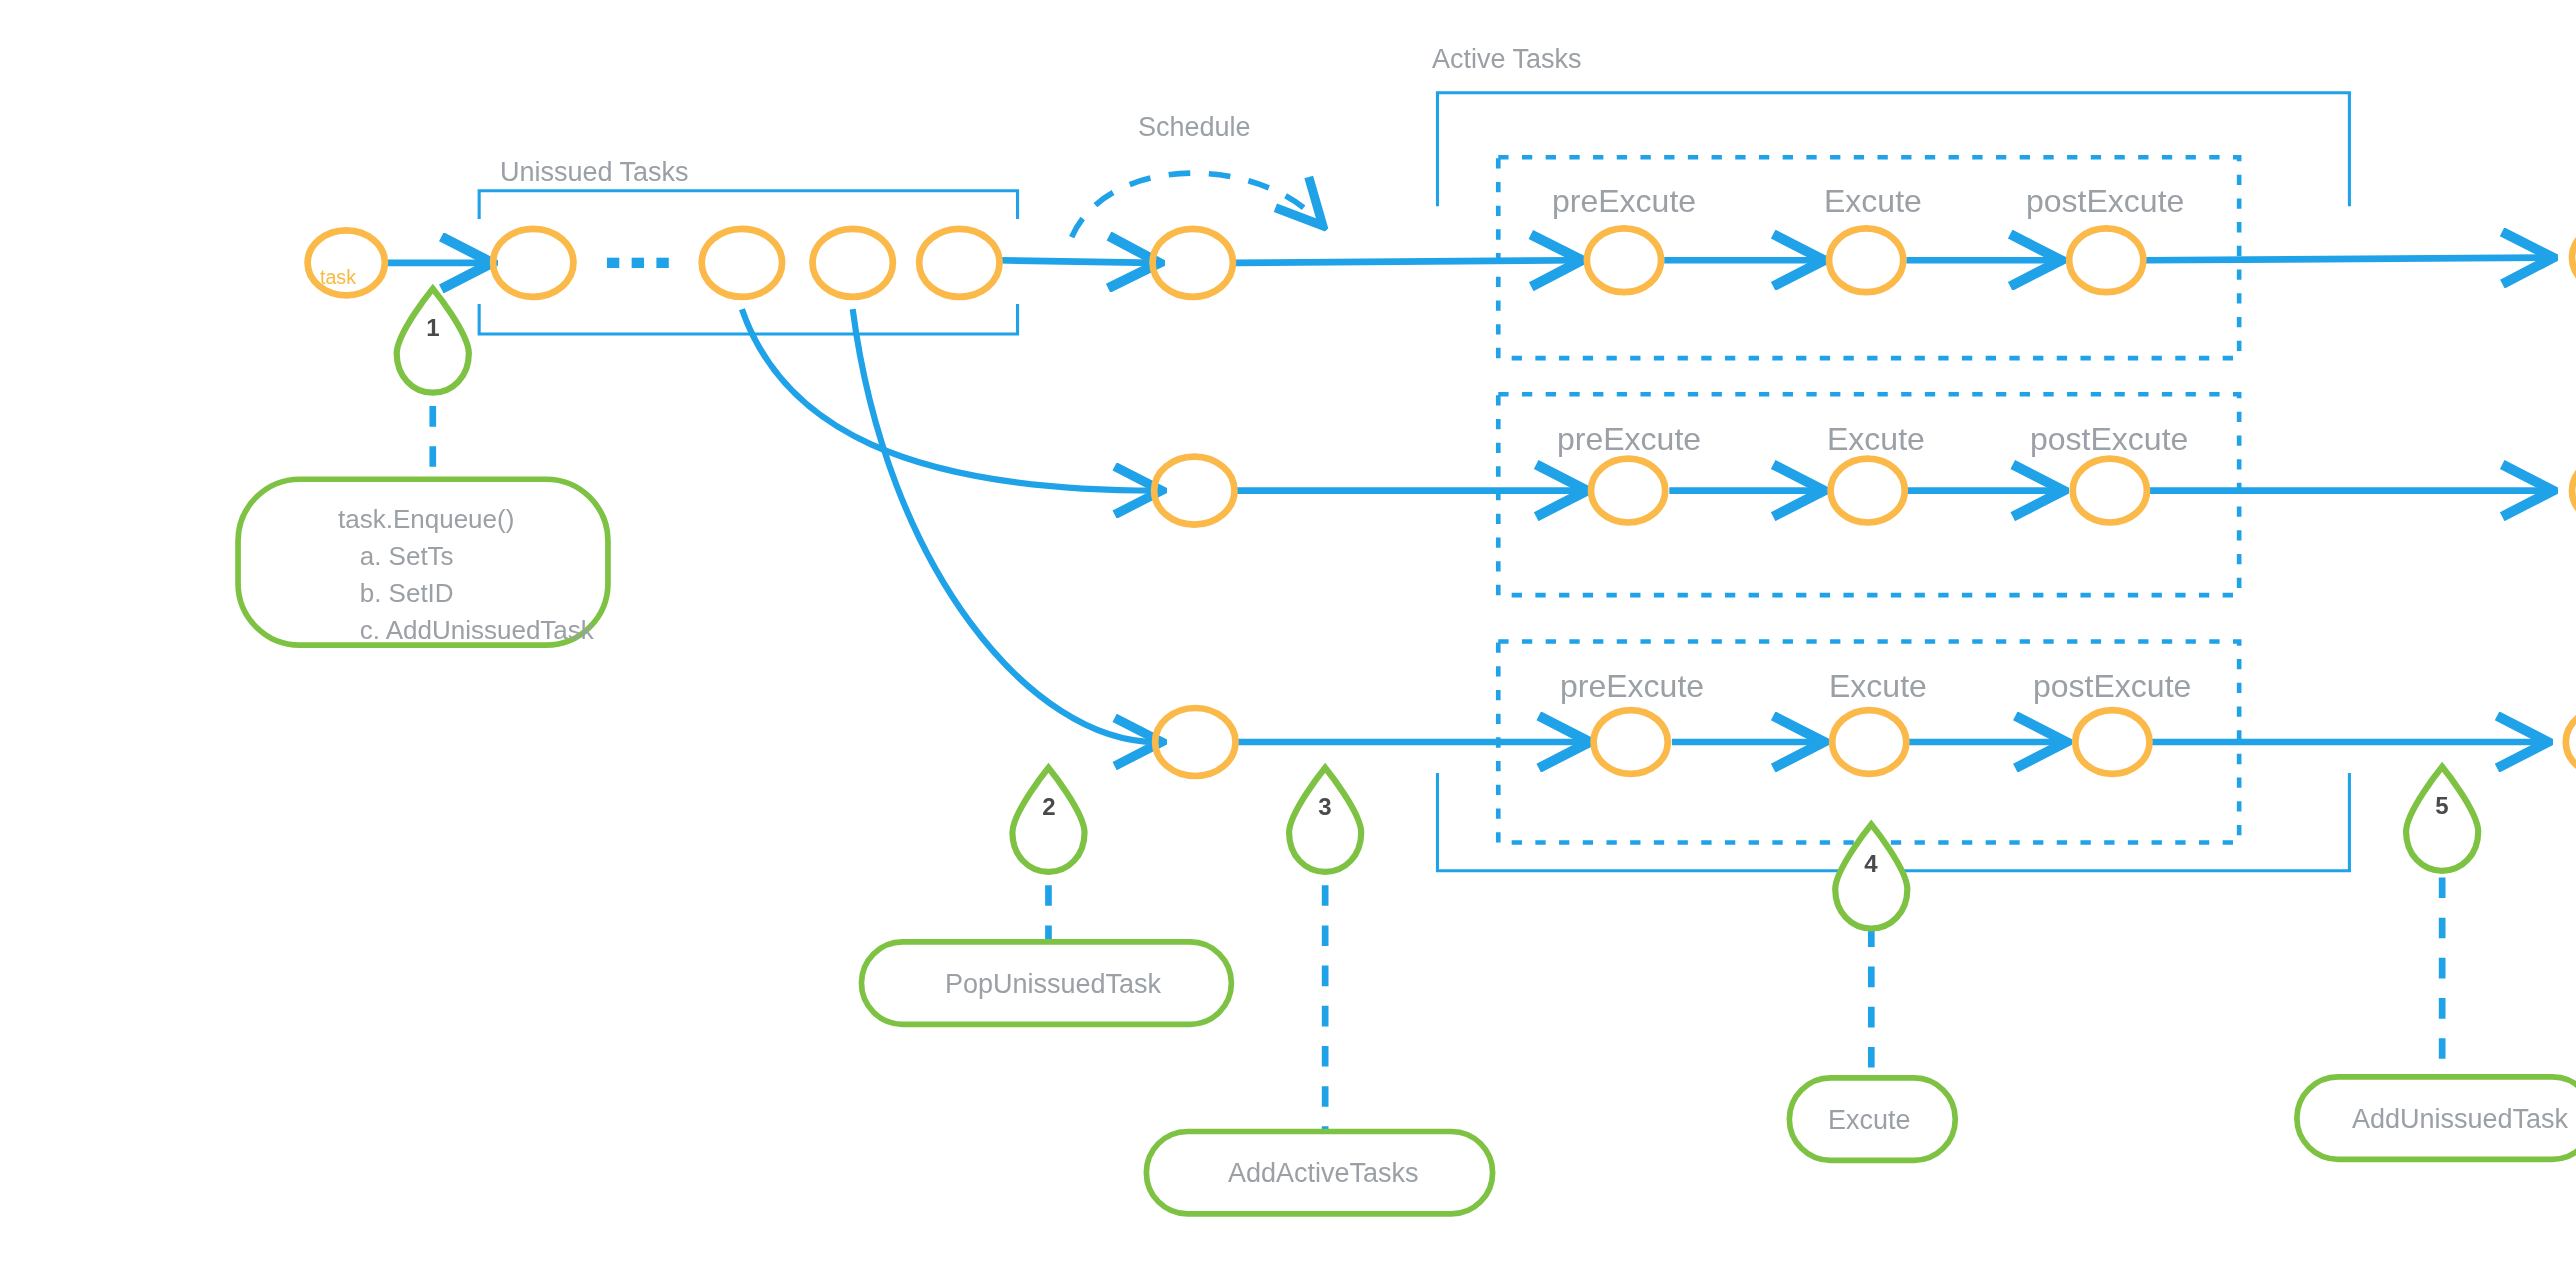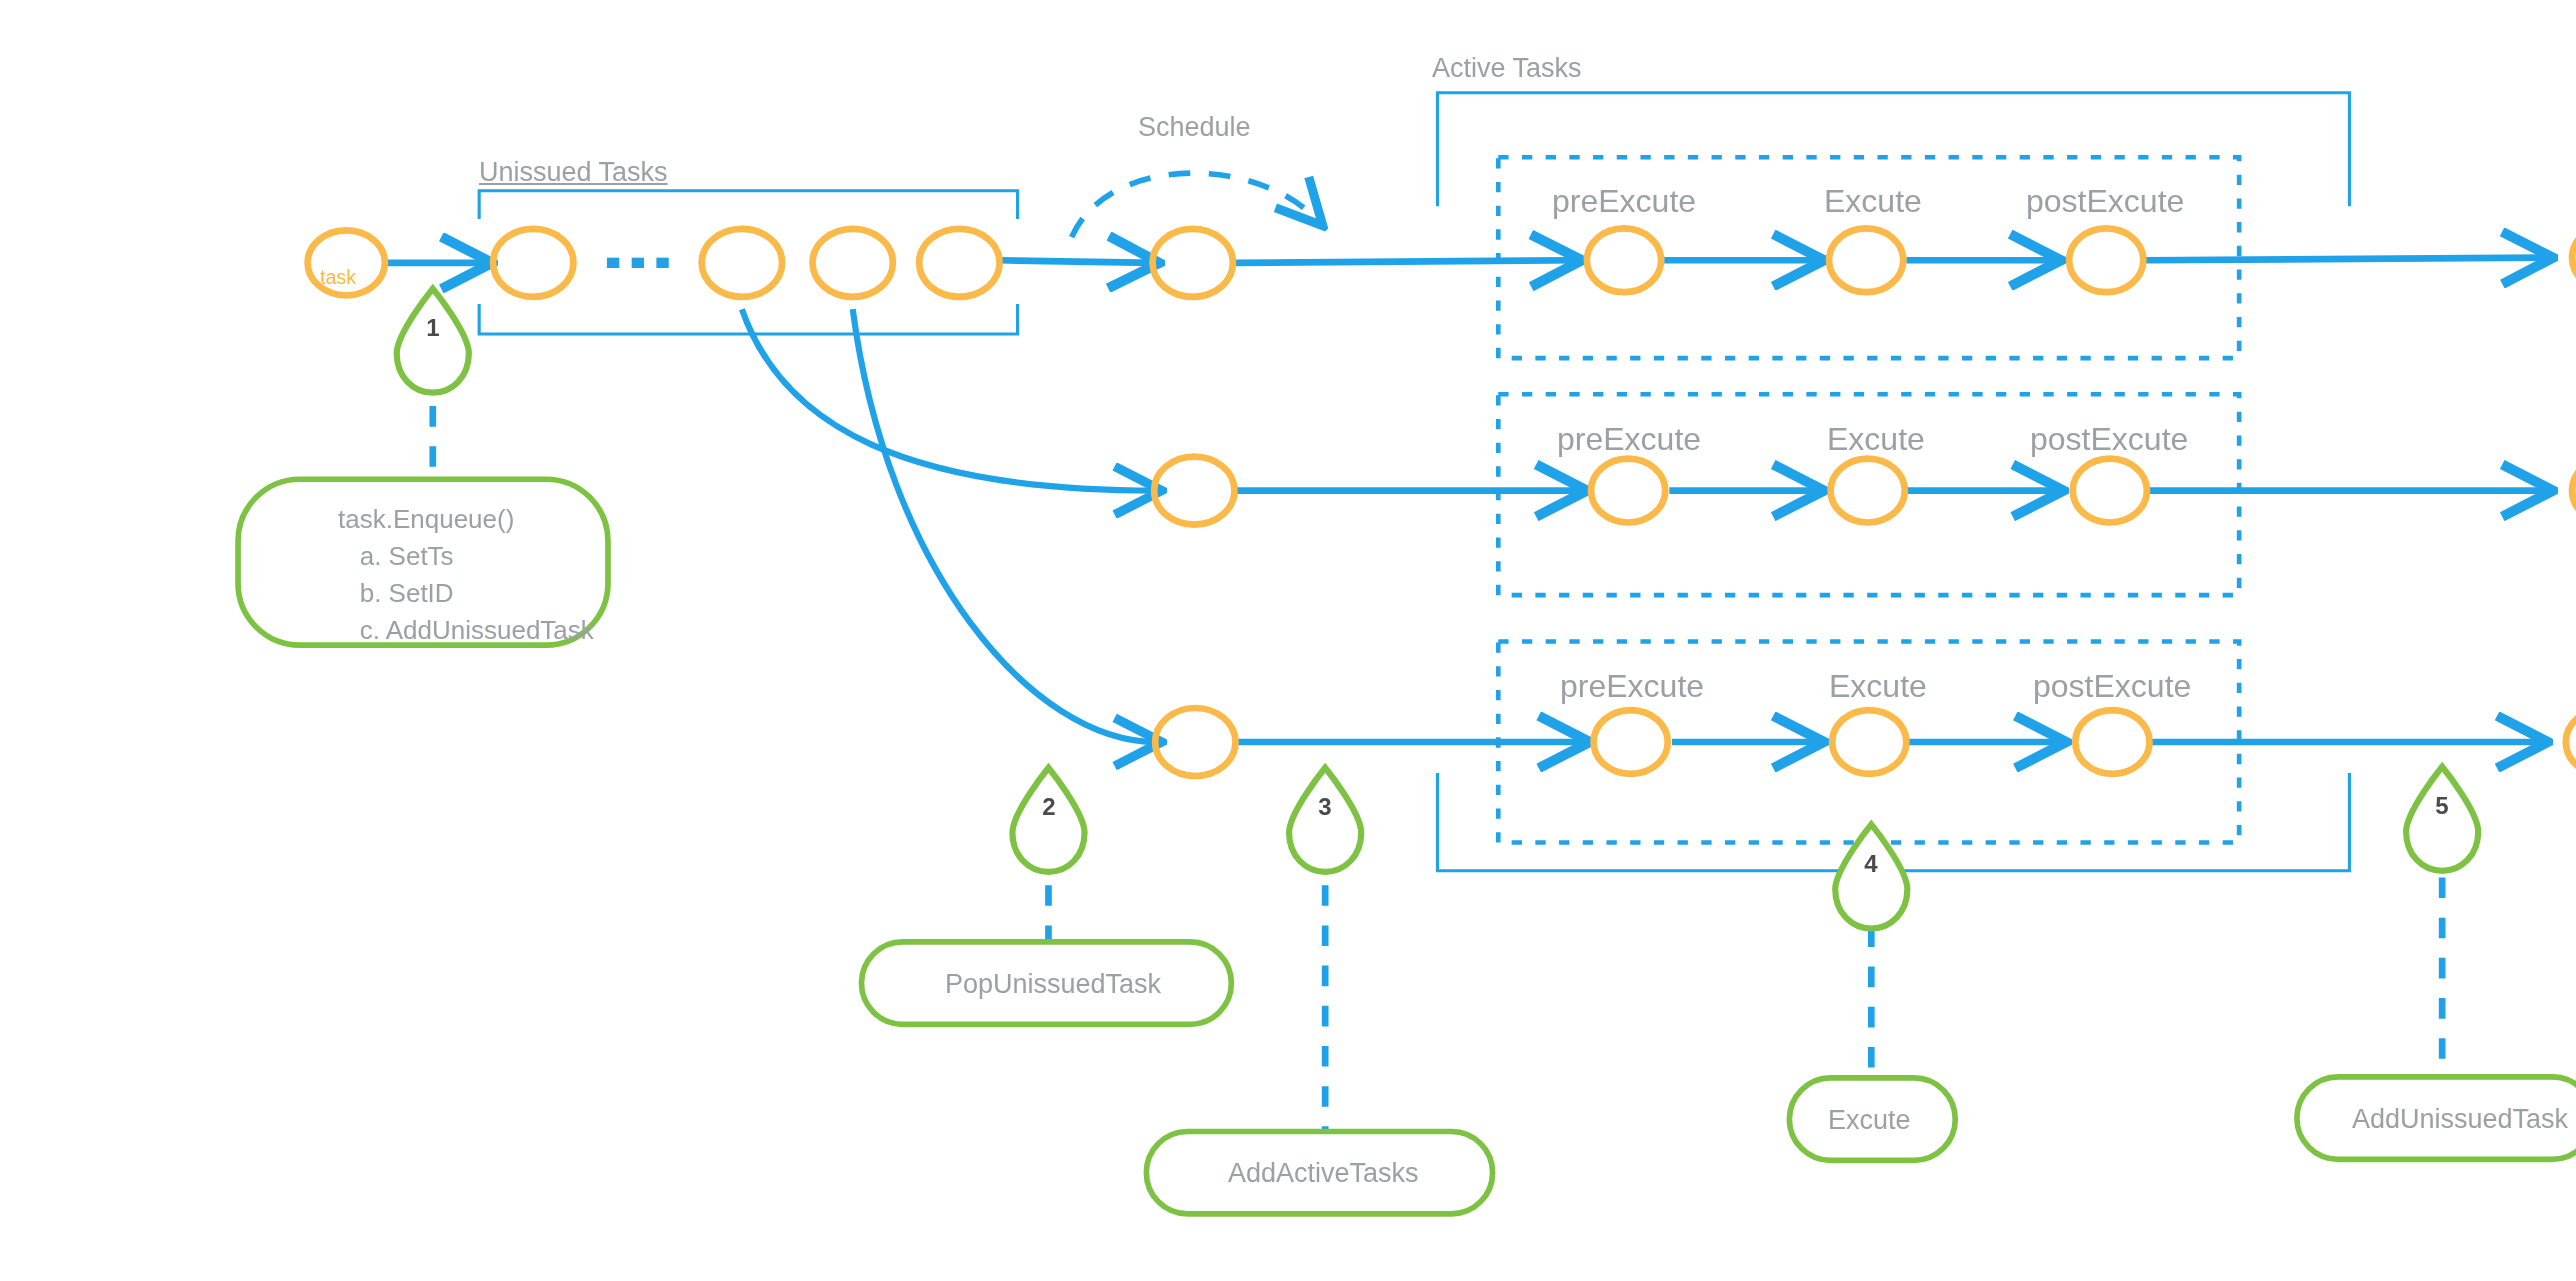--- a/index.html
+++ b/index.html
@@ -156,23 +156,23 @@
     <g fill="#ffffff" stroke="#7DC242" stroke-width="11">
       <rect x="462" y="930" width="718" height="322" rx="120" ry="120"></rect>
       <rect x="1672" y="1828" width="718" height="160" rx="80" ry="80"></rect>
       <rect x="2225" y="2196" width="672" height="160" rx="80" ry="80"></rect>
       <rect x="3473" y="2092" width="322" height="160" rx="80" ry="80"></rect>
       <rect x="4458" y="2090" width="576" height="160" rx="80" ry="80"></rect>
     </g>
 
   </svg>
 
-  <div class="lbl lbl-lg" style="left:479px;top:157px;text-decoration:underline;">Unissued Tasks</div>
-
-  <div class="lbl lbl-lg" style="left:1432px;top:53px;">Active Tasks</div>
+  <div class="lbl lbl-lg" style="left:500px;top:157px;">Unissued Tasks</div>
+
+  <div class="lbl lbl-lg" style="left:1432px;top:44px;">Active Tasks</div>
 
   <div class="lbl lbl-lg" style="left:1138px;top:112px;">Schedule</div>
 
   <div class="lbl lbl-task" style="left:320px;top:250px;">task</div>
 
   <div class="lbl lbl-md" style="left:1552px;top:183px;">preExcute</div>
   <div class="lbl lbl-md" style="left:1824px;top:183px;">Excute</div>
   <div class="lbl lbl-md" style="left:2026px;top:183px;">postExcute</div>
 
   <div class="lbl lbl-md" style="left:1557px;top:421px;">preExcute</div>

